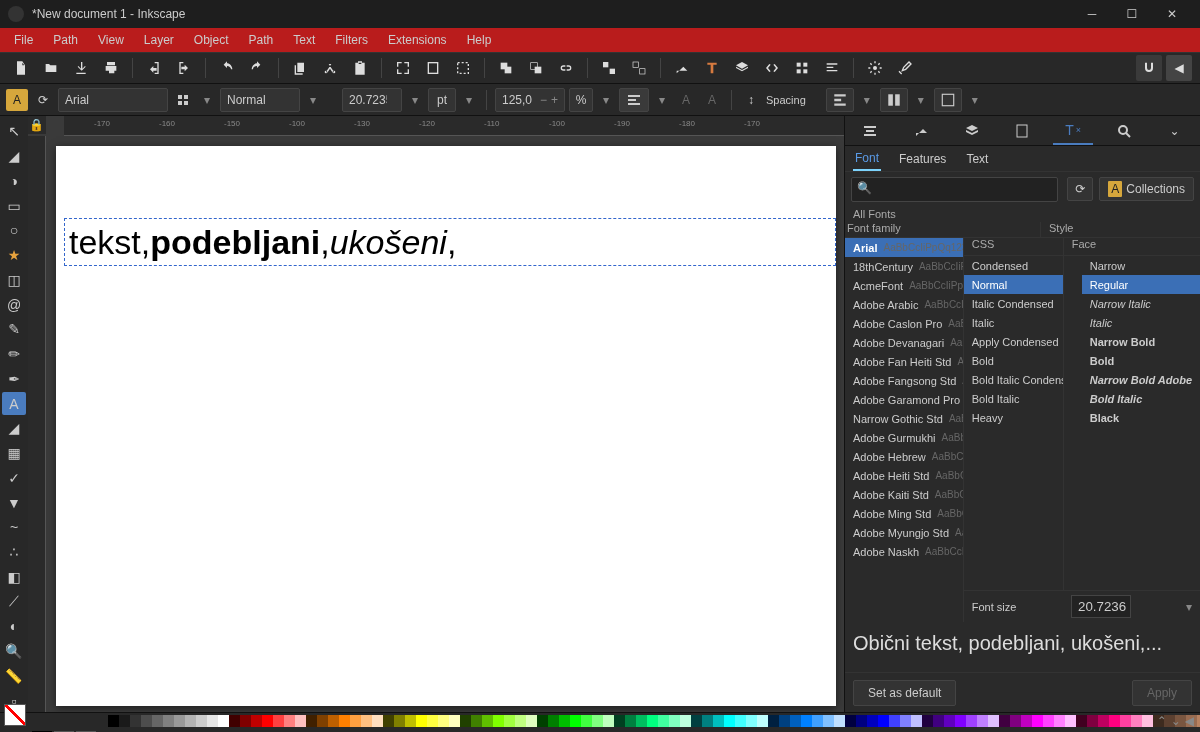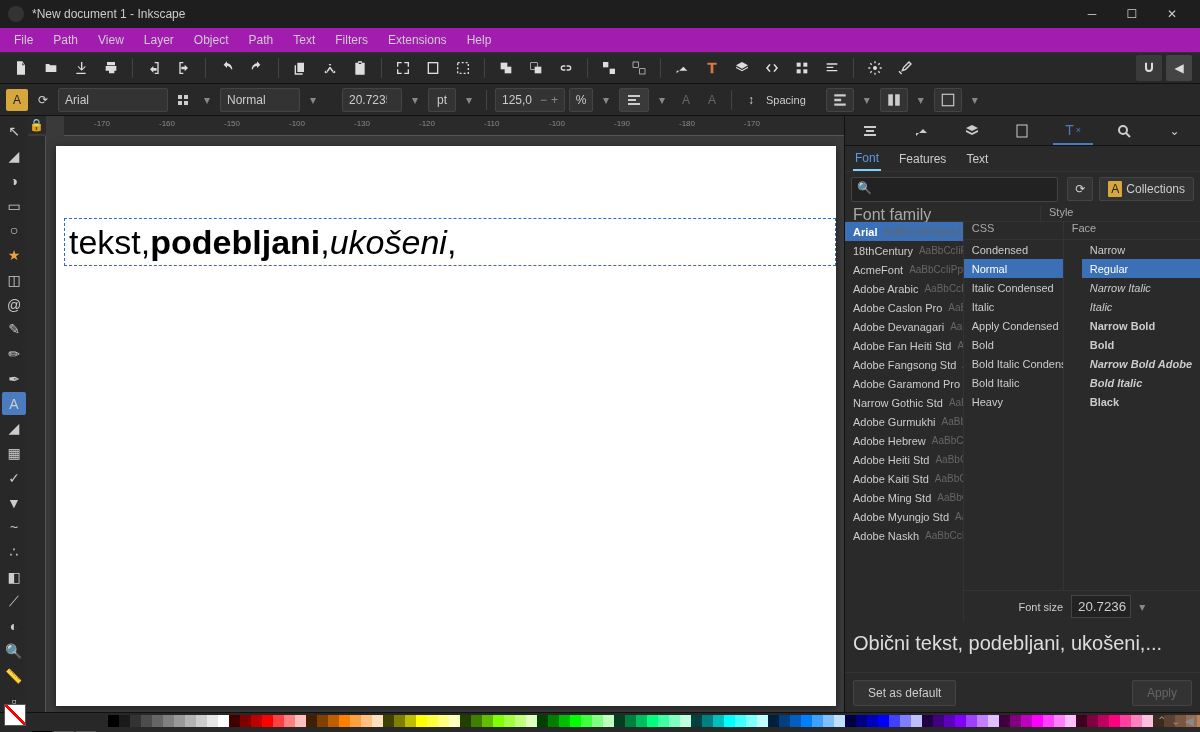--- a/index.html
+++ b/index.html
@@ -1,21 +1,21 @@
 <!DOCTYPE html>
 <html><head>
 <meta charset="utf-8">
 <style>
 * { margin: 0; padding: 0; box-sizing: border-box; font-family: "Segoe UI", sans-serif; }
 body { background: #1e1e1e; color: #ccc; width: 1200px; height: 732px; overflow: hidden; font-size: 12px; }
 .titlebar { height: 28px; background: #1e1e1e; display: flex; align-items: center; padding: 0 8px; }
 .titlebar .logo { width: 16px; height: 16px; background: #333; border-radius: 50%; margin-right: 8px; }
 .titlebar .title { flex: 1; color: #ccc; font-size: 12px; }
 .titlebar .winbtn { width: 40px; height: 28px; display: flex; align-items: center; justify-content: center; color: #ccc; }
-.menubar { height: 24px; background: #a21caf; display: flex; align-items: center; padding: 0 4px; }
+.menubar { height: 24px; background: #b91c1c; display: flex; align-items: center; padding: 0 4px; }
 .menubar .mitem { padding: 3px 10px; color: #ccc; font-size: 12px; }
 .toolbar1 { height: 32px; background: #282828; display: flex; align-items: center; padding: 0 6px; border-top: 1px solid #333; border-bottom: 1px solid #111; }
 .toolbar1 .tbtn { width: 26px; height: 26px; display: flex; align-items: center; justify-content: center; color: #ddd; margin: 0 2px; }
 .toolbar1 .sep { width: 1px; height: 20px; background: #444; margin: 0 6px; }
 .toolbar2 { height: 32px; background: #282828; display: flex; align-items: center; padding: 0 6px; border-bottom: 1px solid #111; gap: 4px; }
 .tb2-box { display: flex; align-items: center; background: #333; border: 1px solid #444; border-radius: 2px; height: 24px; }
 .tb2-input { background: transparent; border: none; color: #ccc; padding: 0 6px; font-size: 12px; outline: none; }
 .tb2-btn { width: 22px; height: 22px; display: flex; align-items: center; justify-content: center; color: #ccc; }
 .tb2-dd { width: 18px; display: flex; align-items: center; justify-content: center; color: #888; }
 .main { display: flex; height: 596px; }
@@ -40,33 +40,33 @@
 .rp-tabs .rt.active { border-bottom: 2px solid #4a7cbf; color: #4a7cbf; }
 .rp-subtabs { height: 26px; display: flex; align-items: center; padding: 0 8px; gap: 16px; border-bottom: 1px solid #333; }
 .rp-subtabs .st { padding: 4px 2px; color: #ccc; font-size: 12px; }
 .rp-subtabs .st.active { color: #5a9ae6; border-bottom: 2px solid #7dd3fc; }
 .rp-search { height: 34px; display: flex; align-items: center; padding: 4px 6px; gap: 6px; }
 .rp-search input { flex: 1; background: #222; border: 1px solid #444; color: #ccc; padding: 4px 22px 4px 6px; border-radius: 2px; }
 .rp-search .sbtn { display:flex; align-items:center; justify-content:center; width: 26px; height: 24px; background: #333; border: 1px solid #444; border-radius: 2px; color: #ccc; }
 .rp-search .cbtn { display:flex; align-items:center; height: 24px; padding: 0 8px; background: #333; border: 1px solid #444; border-radius: 2px; color: #ccc; gap: 4px; }
 .rp-label { padding: 2px 8px; color: #aaa; font-size: 11px; }
 .rp-fontrow { display: flex; border-bottom: 1px solid #333; height: 16px; }
-.rp-col1 { width: 196px; padding: 0 8px; font-size: 16px; color: #aaa; border-right: 1px solid #333; }
+.rp-col1 { width: 196px; padding: 0 2px; font-size: 11px; color: #aaa; border-right: 1px solid #333; }
 .rp-lists { display: flex; flex: 1; overflow: hidden; }
 .rp-fontlist { width: 196px; overflow: hidden; border-right: 1px solid #333; }
 .rp-stylelist { flex:1; display: flex; flex-direction: column; }
 .rp-stylecols { flex: 1; display: flex; overflow: hidden; }
 .rp-csscol { width: 100px; border-right: 1px solid #333; }
 .rp-facecol { flex: 1; margin-left: 18px; }
 .fitem { padding: 2px 8px; font-size: 11px; color: #ccc; white-space: nowrap; overflow: hidden; height: 19px; display: flex; align-items: center; }
 .fitem.sel { background: #3b6fb6; color: #fff; }
 .fitem .prev { color: #666; margin-left: 6px; font-size: 10px; }
 .sitem { padding: 2px 8px; font-size: 11px; color: #ccc; height: 19px; display: flex; align-items: center; white-space: nowrap; overflow: hidden; }
 .sitem.sel { background: #3b6fb6; color: #fff; }
-.rp-fontsize { height: 32px; display: flex; align-items: center; justify-content: center; padding: 0 8px; gap: 8px; border-top: 1px solid #333; }
+.rp-fontsize { height: 32px; display: flex; align-items: center; justify-content: space-between; padding: 0 8px; gap: 8px; border-top: 1px solid #333; }
 .rp-fontsize input { width: 60px; background: #222; border: 1px solid #444; color: #ccc; padding: 3px 4px; text-align: right; }
 .rp-preview { height: 50px; padding: 10px 8px; color: #ddd; font-size: 20px; white-space: nowrap; overflow: hidden; }
 .rp-bottom { height: 40px; display: flex; align-items: center; justify-content: space-between; padding: 0 8px; border-top: 1px solid #333; }
 .rp-bottom .bbtn { padding: 5px 14px; background: #333; border: 1px solid #444; color: #ccc; border-radius: 2px; font-size: 12px; }
 .rp-bottom .bbtn.dis { color: #666; }
 .statusbar { height: 44px; background: #282828; border-top: 1px solid #111; display: flex; flex-direction: column; }
 .palette-row { height: 16px; display: flex; align-items: center; overflow: hidden; padding-left: 108px; }
 .swatch { width: 11px; height: 12px; flex-shrink: 0; }
 .nox { width: 22px; height: 22px; background: linear-gradient(45deg, #fff 45%, red 45%, red 55%, #fff 55%); border: 1px solid #555; position: absolute; left: 4px; bottom: 30px; }
 .status-info { flex: 1; display: flex; align-items: center; padding: 0 8px; gap: 8px; font-size: 11px; color: #aaa; position: relative; }
@@ -436,20 +436,21 @@
       <div style="position:relative;flex:1">
         <input style="">
         <span style="position:absolute;left:6px;top:4px;color:#888">🔍</span>
       </div>
       <div class="sbtn">⟳</div>
       <div class="cbtn">
           <span style="background:#d6a73c;color:#222;padding:1px 3px;border-radius:1px">A</span>
           <span>Collections</span>
         </div>
     </div>
+    <div class="rp-label">All Fonts</div>
     <div class="rp-fontrow">
       <div class="rp-col1">Font family</div>
       <div style="flex:1;padding:0 8px;font-size:11px;color:#aaa">Style</div>
     </div>
     <div class="rp-lists">
       <div class="rp-fontlist" id="fontlist">
           <div class="fitem sel">
             <b style="color:#fff;font-weight:bold">Arial</b>
             <span class="prev">AaBbCcIiPpQq12369$€¢?.:/()</span>
           </div>

